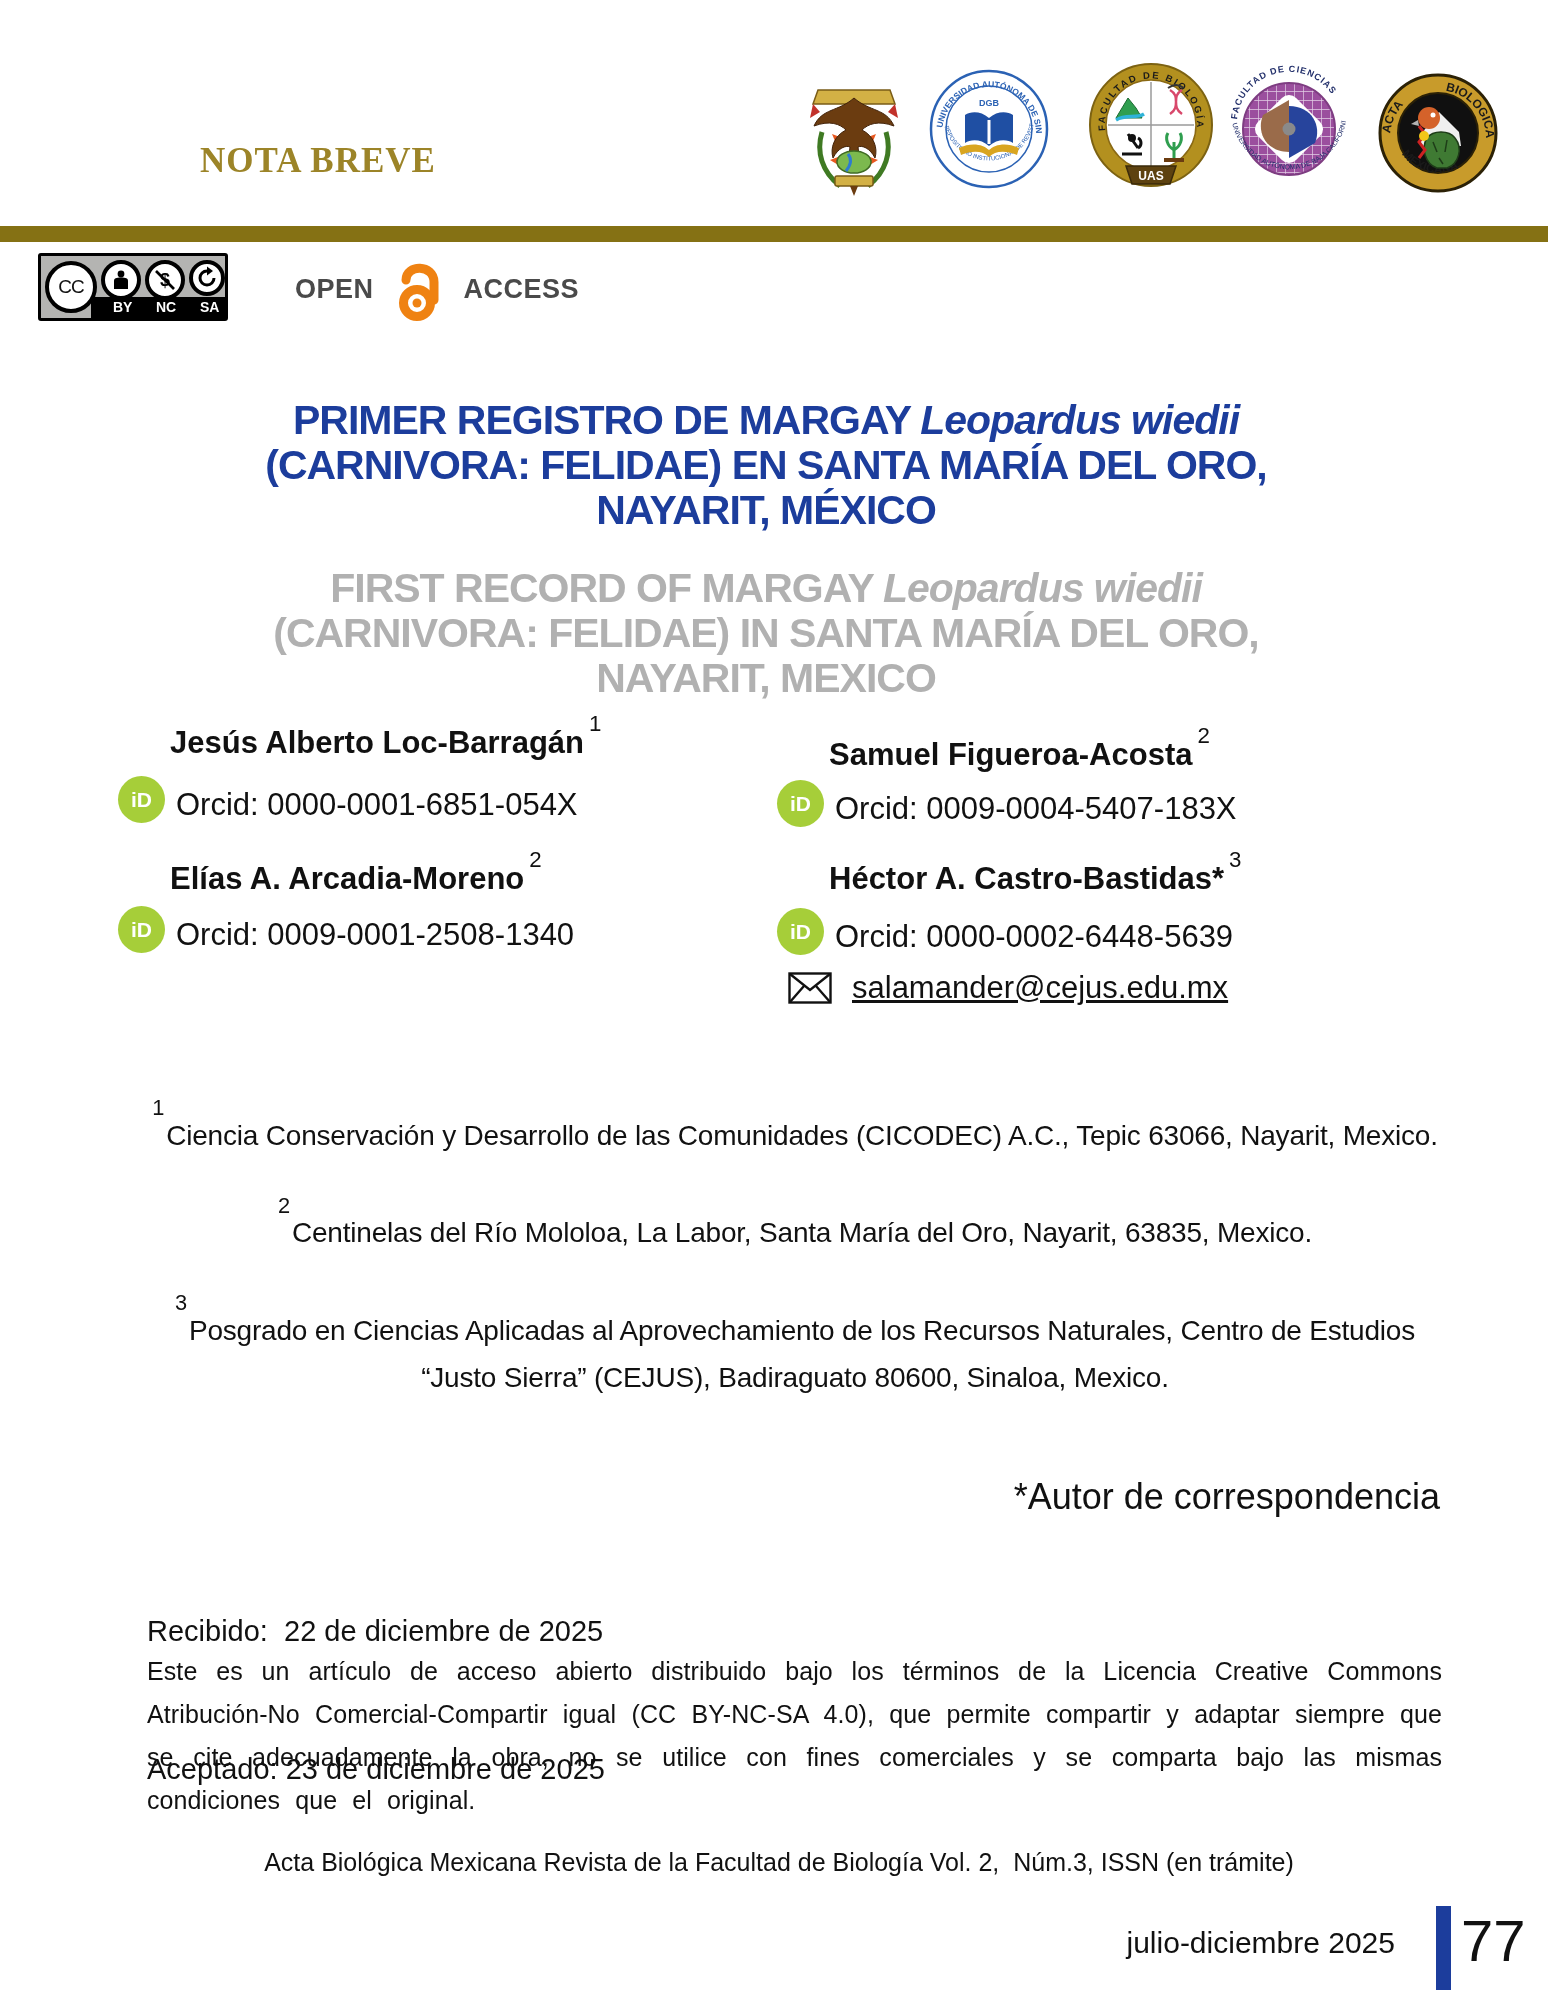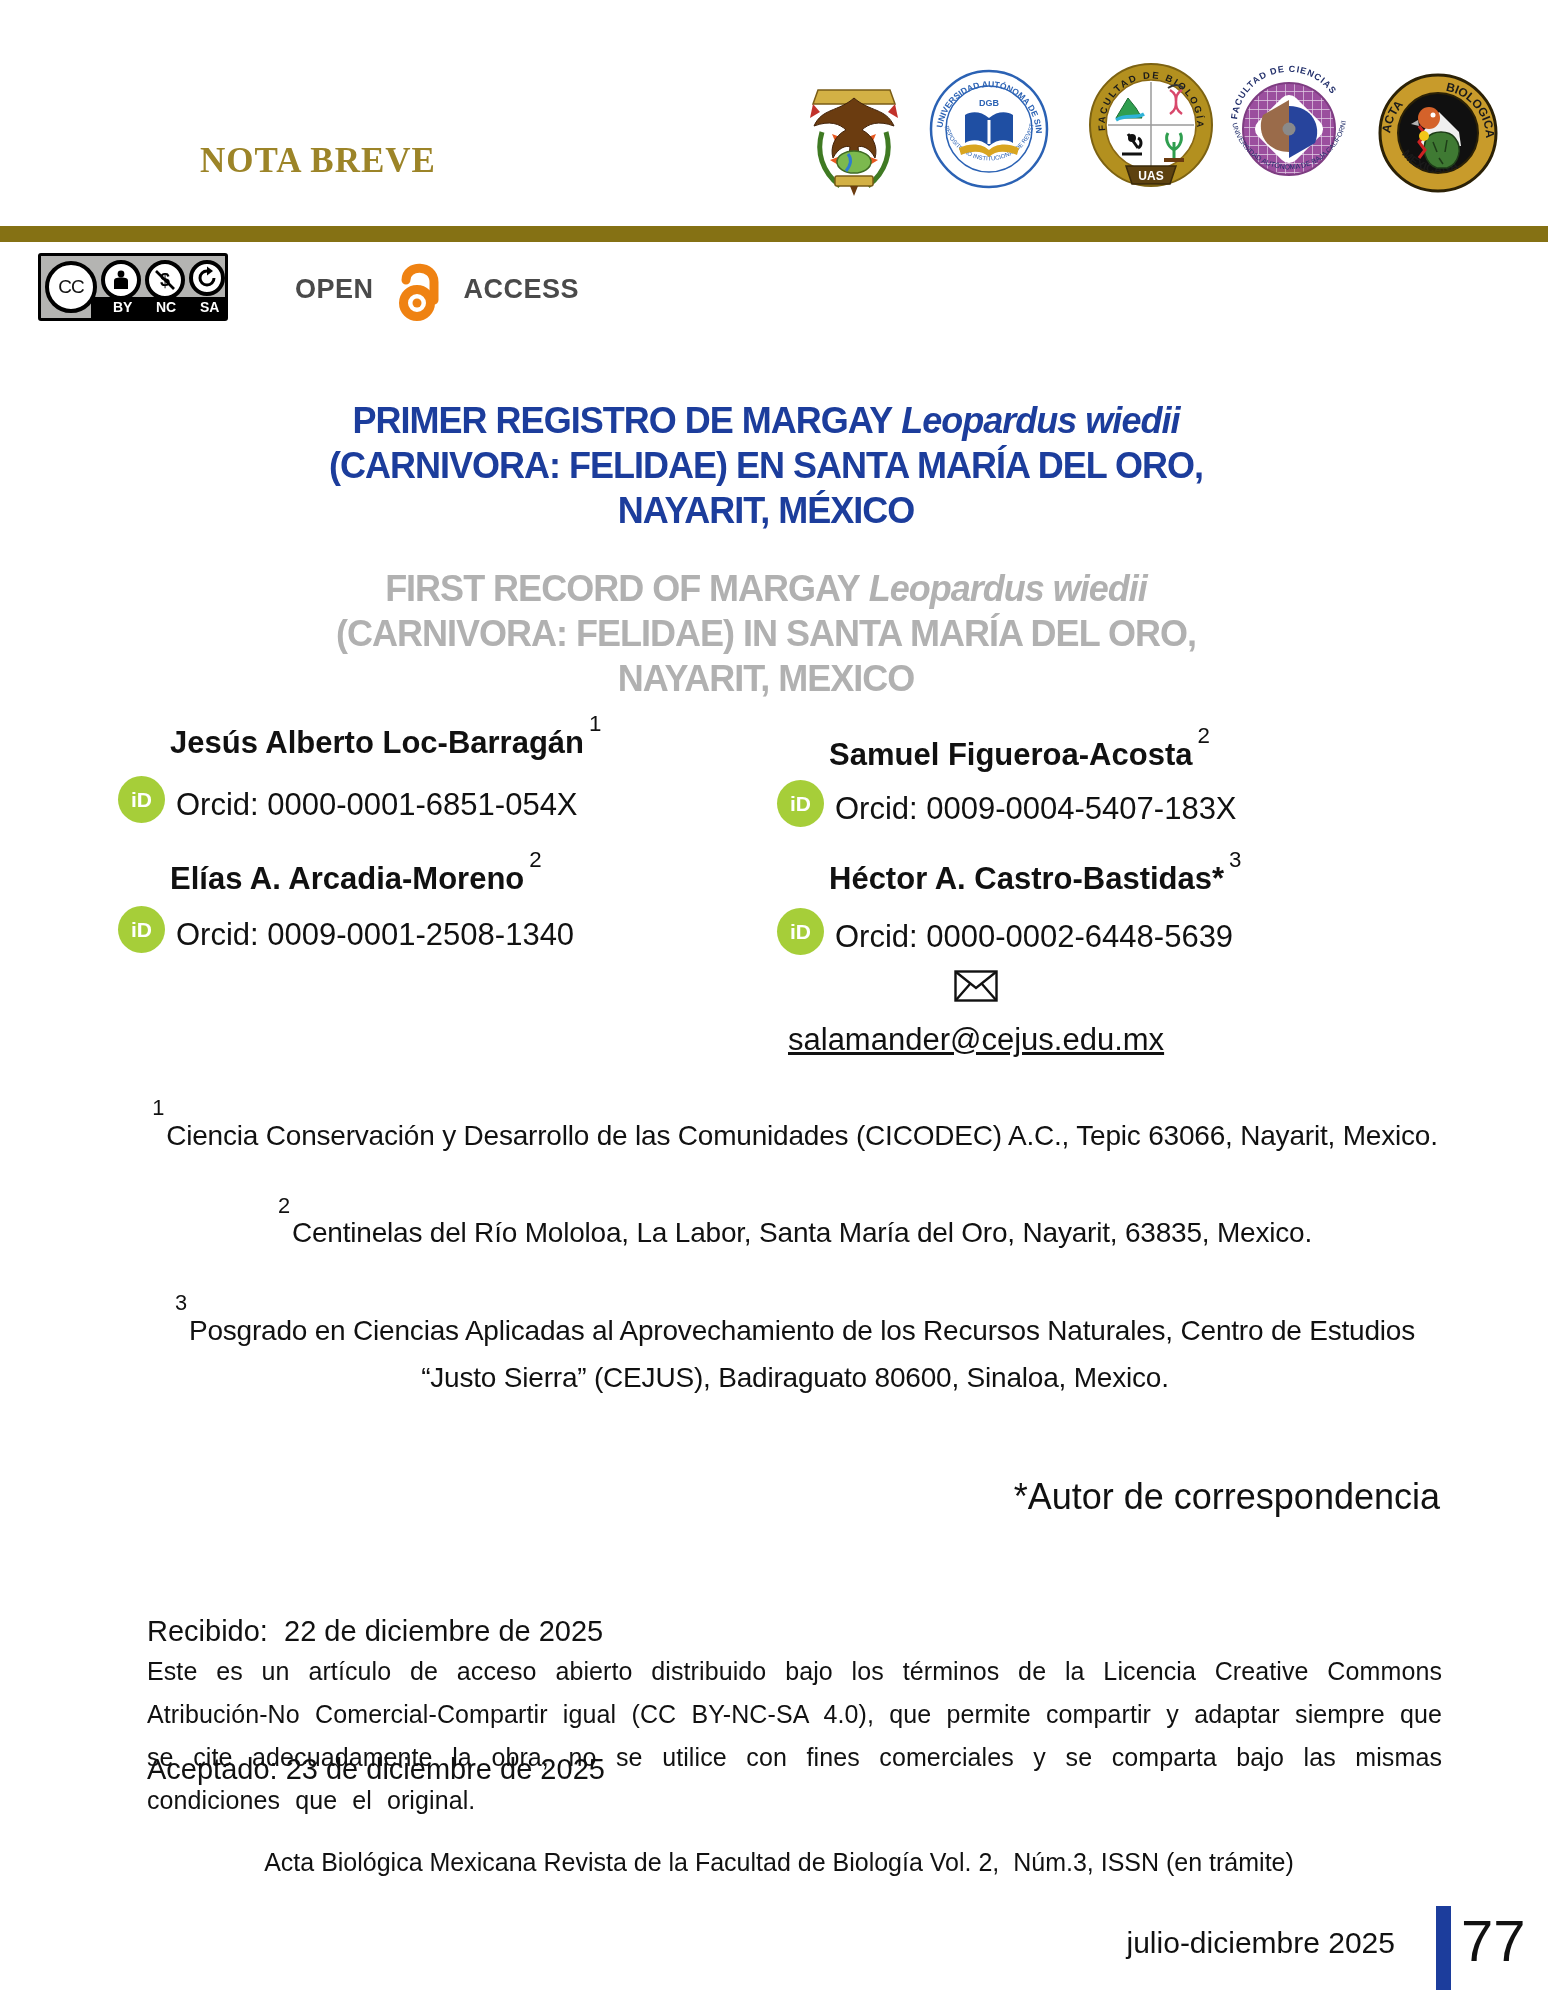--- a/index.html
+++ b/index.html
@@ -34,21 +34,21 @@
   .cc-s2{left:104px;top:4px;width:40px;height:40px;}
   .cc-s3{left:148px;top:4px;width:36px;height:36px;}
 
   
   .oa-logo{position:absolute;left:258px;top:258px;height:62px;display:flex;align-items:center;gap:16px;margin-left:37px;}
   .oa-word{font-weight:bold;font-size:27px;color:#4a4a4a;letter-spacing:0.5px;}
 
   
   .title-es,.title-en{
     position:absolute;left:64px;right:80px;text-align:center;font-weight:bold;
-    font-size:36px;line-height:45px;letter-spacing:-1px;
+    font-size:41px;line-height:45px;letter-spacing:-1px;
   }
   .title-es{top:398px;color:#1c3d9c;}
   .title-en{top:566px;color:#b1b1b1;}
   .species{font-style:italic;margin-left:9px;}
 
   
   .author-col{position:absolute;width:640px;}
   .col-left{left:118px;top:718px;height:290px;}
   .col-right{left:777px;top:718px;height:290px;}
   .a-name{position:absolute;left:52px;font-weight:bold;font-size:31px;white-space:nowrap;}
@@ -267,21 +267,21 @@
     <div class="a-name" style="top:16px;"><span>Samuel Figueroa-Acosta</span><sup>2</sup></div>
     <div class="a-orcid" style="top:62px;">
       <span class="orcid-icon">iD</span>
       <span class="orcid-text">Orcid: 0009-0004-5407-183X</span>
     </div>
     <div class="a-name" style="top:140px;"><span>Héctor A. Castro-Bastidas*</span><sup>3</sup></div>
     <div class="a-orcid" style="top:190px;">
       <span class="orcid-icon">iD</span>
       <span class="orcid-text">Orcid: 0000-0002-6448-5639</span>
     </div>
-    <div class="a-email" style="top:252px;flex-direction:column;">
+    <div class="a-email" style="top:252px;">
       <svg width="44" height="32" viewBox="0 0 44 32">
         <rect x="1.5" y="1.5" width="41" height="29" fill="none" stroke="#111" stroke-width="2.4"></rect>
         <path d="M2 2 L22 18 L42 2" fill="none" stroke="#111" stroke-width="2.4"></path>
         <path d="M2 30 L16 14 M42 30 L28 14" fill="none" stroke="#111" stroke-width="2.4"></path>
       </svg>
       <a class="email-link">salamander@cejus.edu.mx</a>
     </div>
   </div>
 
   <div class="affiliations">

